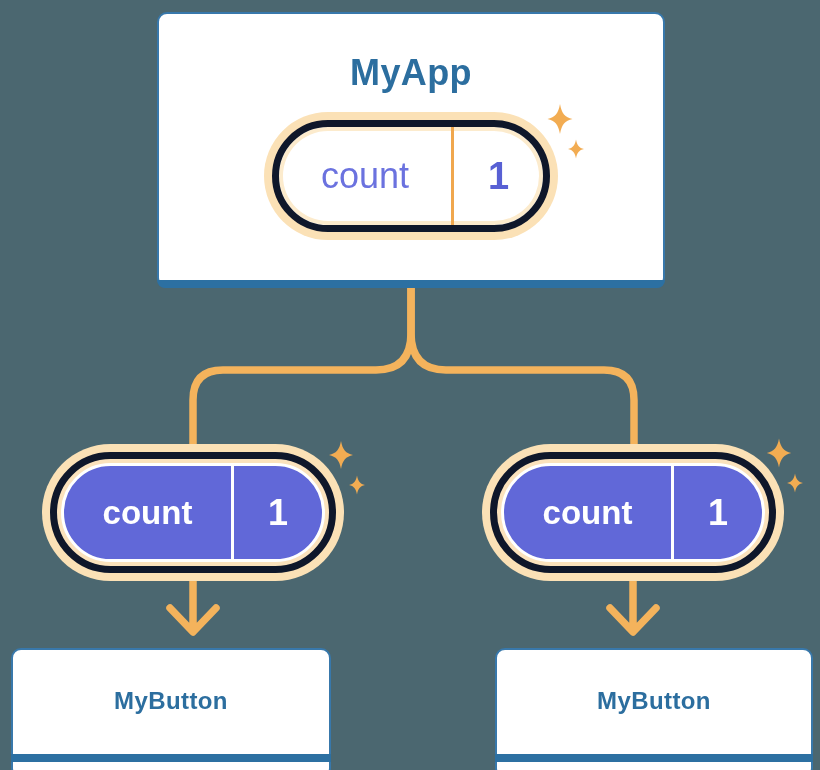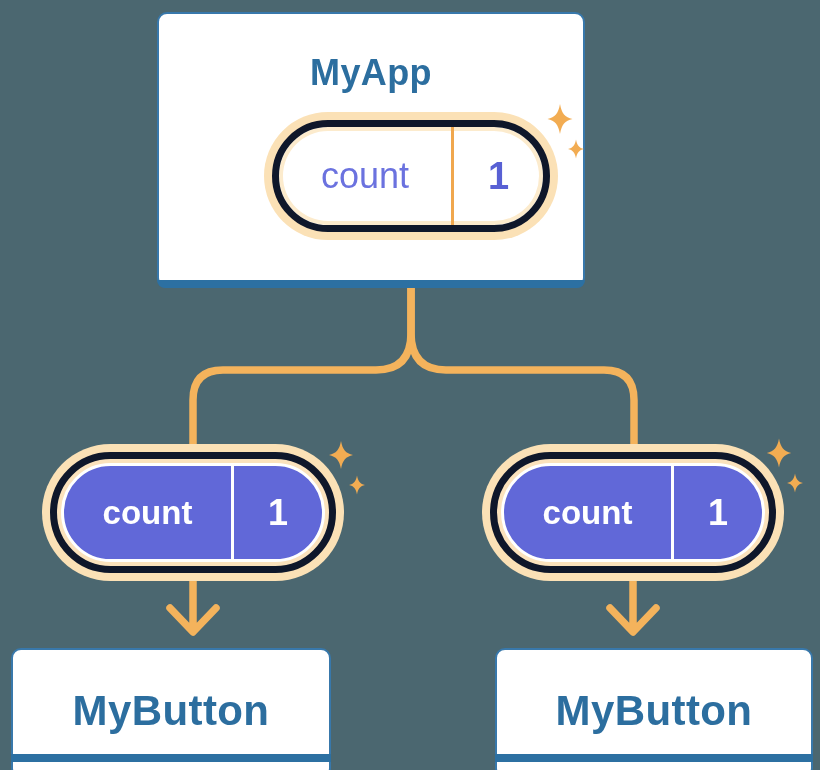--- a/index.html
+++ b/index.html
@@ -17,21 +17,21 @@
     left: 0; top: 0;
     width: 820px; height: 770px;
   }
   
   .card {
     position: absolute;
     background: #ffffff;
     border: 2px solid #3878AB;
     border-radius: 10px;
   }
-  .card-root { left: 157px; top: 12px; width: 428px; height: 276px; }
+  .card-root { left: 157px; top: 12px; width: 508px; height: 276px; }
   .card-root::after {
     content: "";
     position: absolute;
     left: -2px; right: -2px; bottom: -2px;
     height: 8px;
     background: #2C70A2;
     border-radius: 0 0 10px 10px;
   }
   .card-child { top: 648px; height: 130px; }
   .card-child-left  { left: 11px;  width: 320px; }
@@ -45,21 +45,21 @@
   }
   .card-title {
     text-align: center;
     font-size: 36px;
     font-weight: 600;
     letter-spacing: 0.4px;
     color: #2C6E9F;
     line-height: 1.15;
   }
   .card-root  .card-title { margin-top: 38px; }
-  .card-child .card-title { margin-top: 37px; font-size: 42px; }
+  .card-child .card-title { margin-top: 37px; font-size: 24px; }
   
   .pill {
     position: absolute;
     display: flex;
     align-items: stretch;
     border-radius: 999px;
     border: 7px solid #0f172a;
   }
   .pill-root {
     left: 272px; top: 120px;

